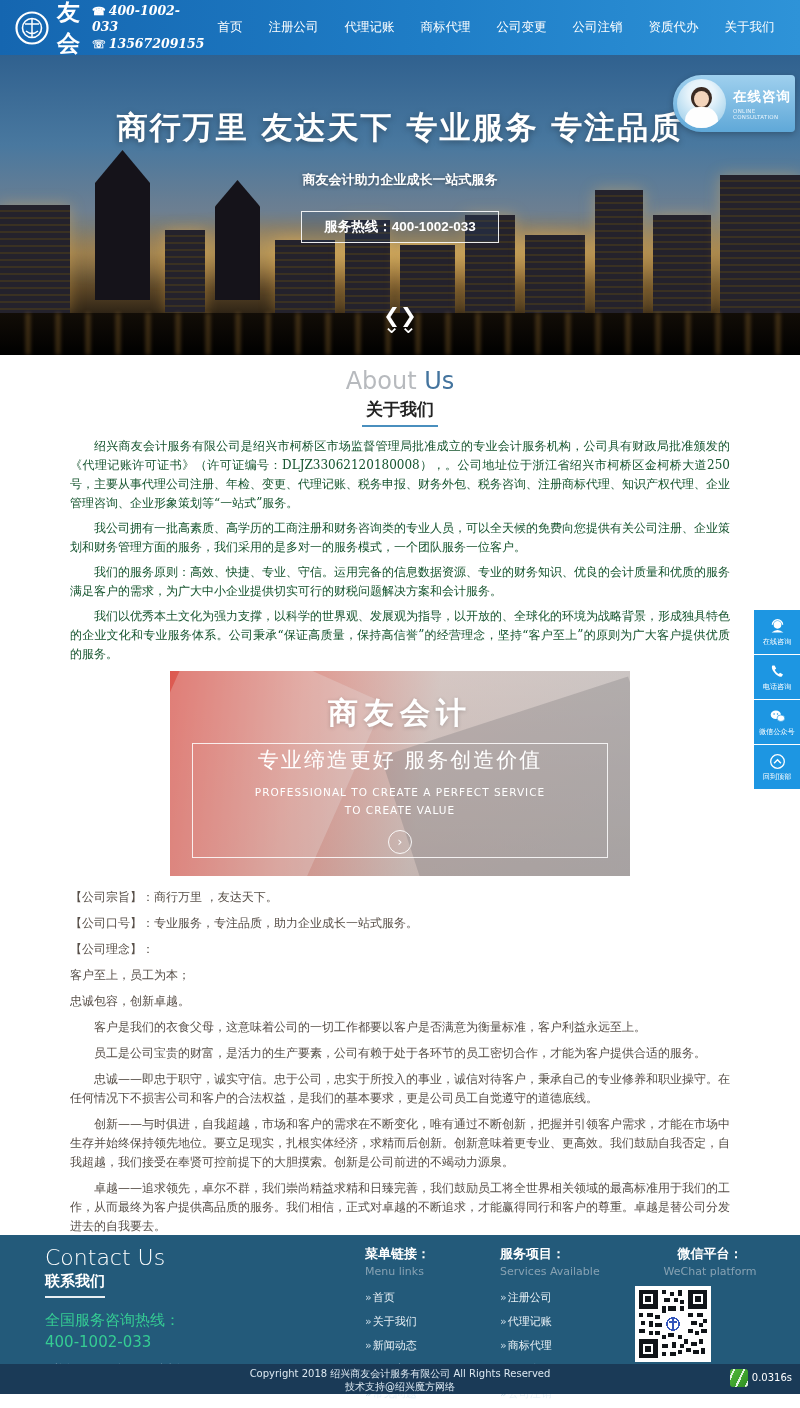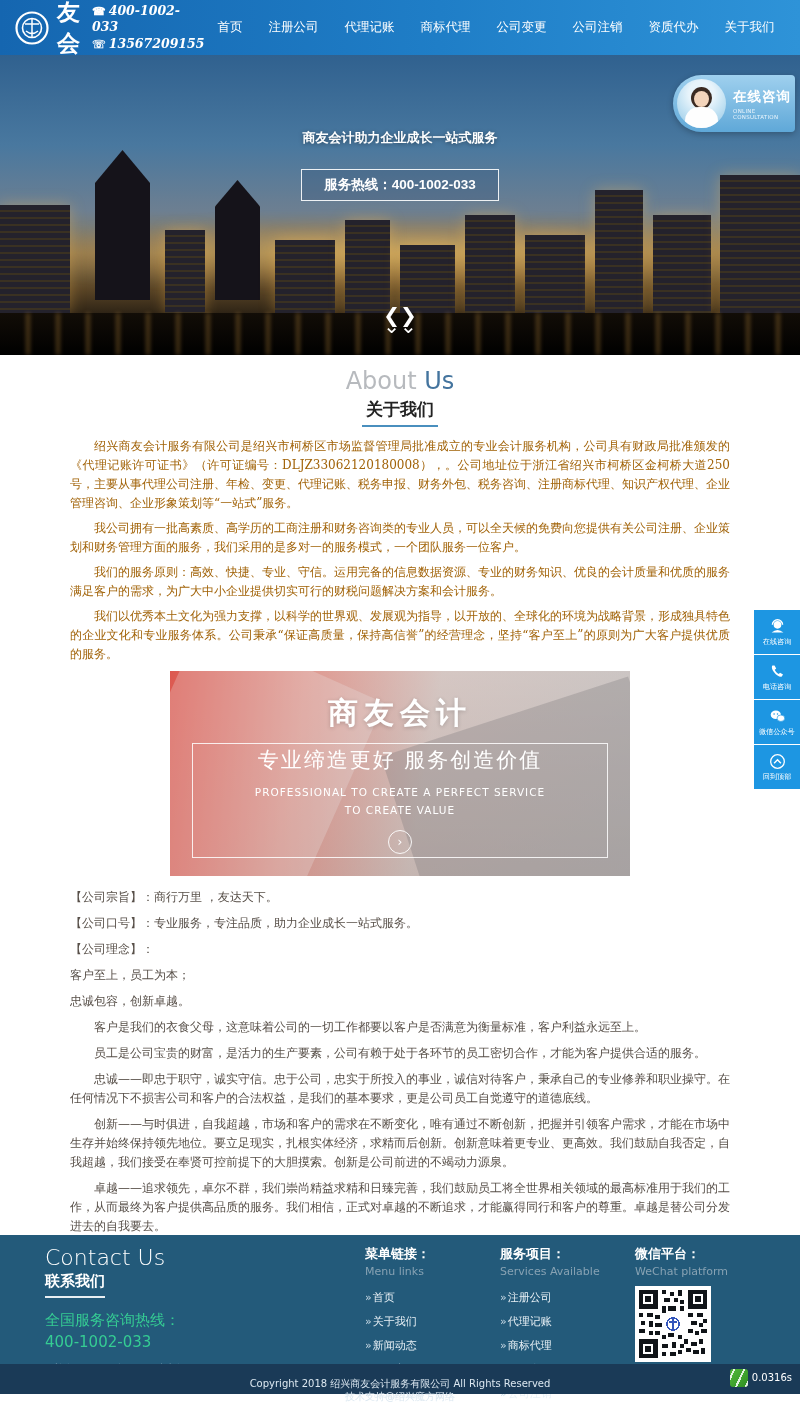--- a/index.html
+++ b/index.html
@@ -39,21 +39,21 @@
   .consult-txt .t1 { font-size:13.5px; font-weight:bold; letter-spacing:1px; }
   .consult-txt .t2 { font-size:5.5px; margin-top:2px; color:#eaf5fc; letter-spacing:.3px; }
 
   
   .main { height:880px; padding-top:12px; overflow:hidden; }
   .sec-head { text-align:center; }
   .sec-head .en { font-size:24px; }
   .sec-head .en .g { color:#b7babe; }
   .sec-head .en .b { color:#44749e; }
   .sec-head .cn { font-size:17px; font-weight:bold; color:#222; margin-top:3px; display:inline-block; border-bottom:2px solid #4a8fbe; padding:0 4px 4px; }
-  .about-text { width:660px; margin:10px auto 0; color:#a16207; font-size:12px; line-height:1.58; text-align:justify; font-family:"DejaVu Serif","Liberation Serif",serif; }
+  .about-text { width:660px; margin:10px auto 0; color:#14532d; font-size:12px; line-height:1.58; text-align:justify; font-family:"DejaVu Serif","Liberation Serif",serif; }
   .about-text p { text-indent:2em; margin-bottom:6px; }
 
   .mid-banner { width:460px; height:205px; margin:8px auto 12px; position:relative; overflow:hidden; color:#fff; text-align:center;
     background:linear-gradient(100deg, rgba(221,72,62,.88) 0%, rgba(228,120,108,.62) 28%, rgba(210,185,180,.45) 55%, rgba(190,186,186,.55) 100%), linear-gradient(180deg,#d8d2cf,#b9b2ae); }
   .mid-banner .shape1 { position:absolute; left:-30px; top:-20px; width:200px; height:260px; background:rgba(235,235,235,.25); transform:rotate(24deg); }
   .mid-banner .shape2 { position:absolute; right:-40px; top:40px; width:260px; height:230px; background:rgba(120,115,118,.30); transform:rotate(-18deg); }
   .mid-banner .frame { position:absolute; left:22px; right:22px; top:72px; bottom:18px; border:1px solid rgba(255,255,255,.85); }
   .mb-title { position:relative; z-index:2; margin-top:22px; font-size:30px; font-weight:bold; letter-spacing:6px; text-shadow:0 1px 4px rgba(0,0,0,.2); }
   .mb-sub { position:relative; z-index:2; margin-top:12px; font-size:21px; letter-spacing:2px; }
   .mb-en { position:relative; z-index:2; margin-top:10px; font-size:10.5px; letter-spacing:1px; line-height:1.7; }
@@ -76,27 +76,27 @@
   .f-contact .cn { font-size:15px; font-weight:bold; display:inline-block; border-bottom:2px solid #e8eef2; padding-bottom:5px; margin-top:2px; }
   .f-hotline { margin-top:12px; color:#35cc93; font-size:15px; line-height:1.45; }
   .f-welcome { margin-top:8px; font-size:10px; color:#d7e4ec; }
   .f-col { width:135px; }
   .f-col .t { font-size:13px; font-weight:bold; }
   .f-col .st { font-size:11px; color:#87a2b3; margin:2px 0 8px; }
   .f-col ul { list-style:none; }
   .f-col li { margin-bottom:5px; }
   .f-col a { color:#e9f1f6; font-size:11px; text-decoration:none; }
   .f-col .bk { color:#cadbe6; margin-right:1px; }
-  .f-wechat { width:150px; }
+  .f-wechat { width:150px;text-align:center; }
   .qr-box { width:76px; height:76px; background:#fff; margin-top:6px; padding:4px; position:relative; }
   .qr-box svg { width:100%; height:100%; display:block; }
   .qr-caption { font-size:10px; color:#e9f1f6; margin-top:6px; }
 
   
-  .bottom-bar { height:30px; background:#1a3a57; color:#dbe7f0; font-size:10px; text-align:center; padding-top:14px; line-height:1.25; position:relative; }
+  .bottom-bar { height:30px; background:#1a3a57; color:#dbe7f0; font-size:10px; text-align:center; padding-top:4px; line-height:1.25; position:relative; }
   .speed-badge { position:absolute; right:8px; top:5px; display:flex; align-items:center; gap:4px; cursor:pointer; }
   .speed-icon { width:18px; height:18px; border-radius:3px; background:linear-gradient(135deg,#53b83a,#2e8f22); position:relative; overflow:hidden; }
   .speed-icon::after { content:""; position:absolute; inset:0; background:repeating-linear-gradient(115deg, transparent 0 3px, rgba(255,255,255,.85) 3px 5px, transparent 5px 9px); }
   .speed-txt { font-size:10px; color:#fff; }
 </style>
 </head>
 <body>
 
 <div class="page">
 
@@ -136,20 +136,21 @@
     <div class="bld win" style="left:345px;width:45px;height:95px;"></div>
     <div class="bld win" style="left:400px;width:55px;height:70px;"></div>
     <div class="bld win" style="left:465px;width:50px;height:100px;"></div>
     <div class="bld win" style="left:525px;width:60px;height:80px;"></div>
     <div class="bld win" style="left:595px;width:48px;height:125px;"></div>
     <div class="bld win" style="left:653px;width:58px;height:100px;"></div>
     <div class="bld win" style="left:720px;width:80px;height:140px;"></div>
     <div class="water"></div>
 
     <div class="hero-inner">
+      <div class="hero-title">商行万里 友达天下 专业服务 专注品质</div>
       <div class="hero-sub">商友会计助力企业成长一站式服务</div>
       <div><button class="hero-btn">服务热线：400-1002-033</button></div>
     </div>
 
     <div class="hero-chevron">❮❯<br>⌄⌄</div>
 
     <div class="consult-badge">
       <div class="consult-photo">
         <div class="head"></div>
           <div class="face"></div>

